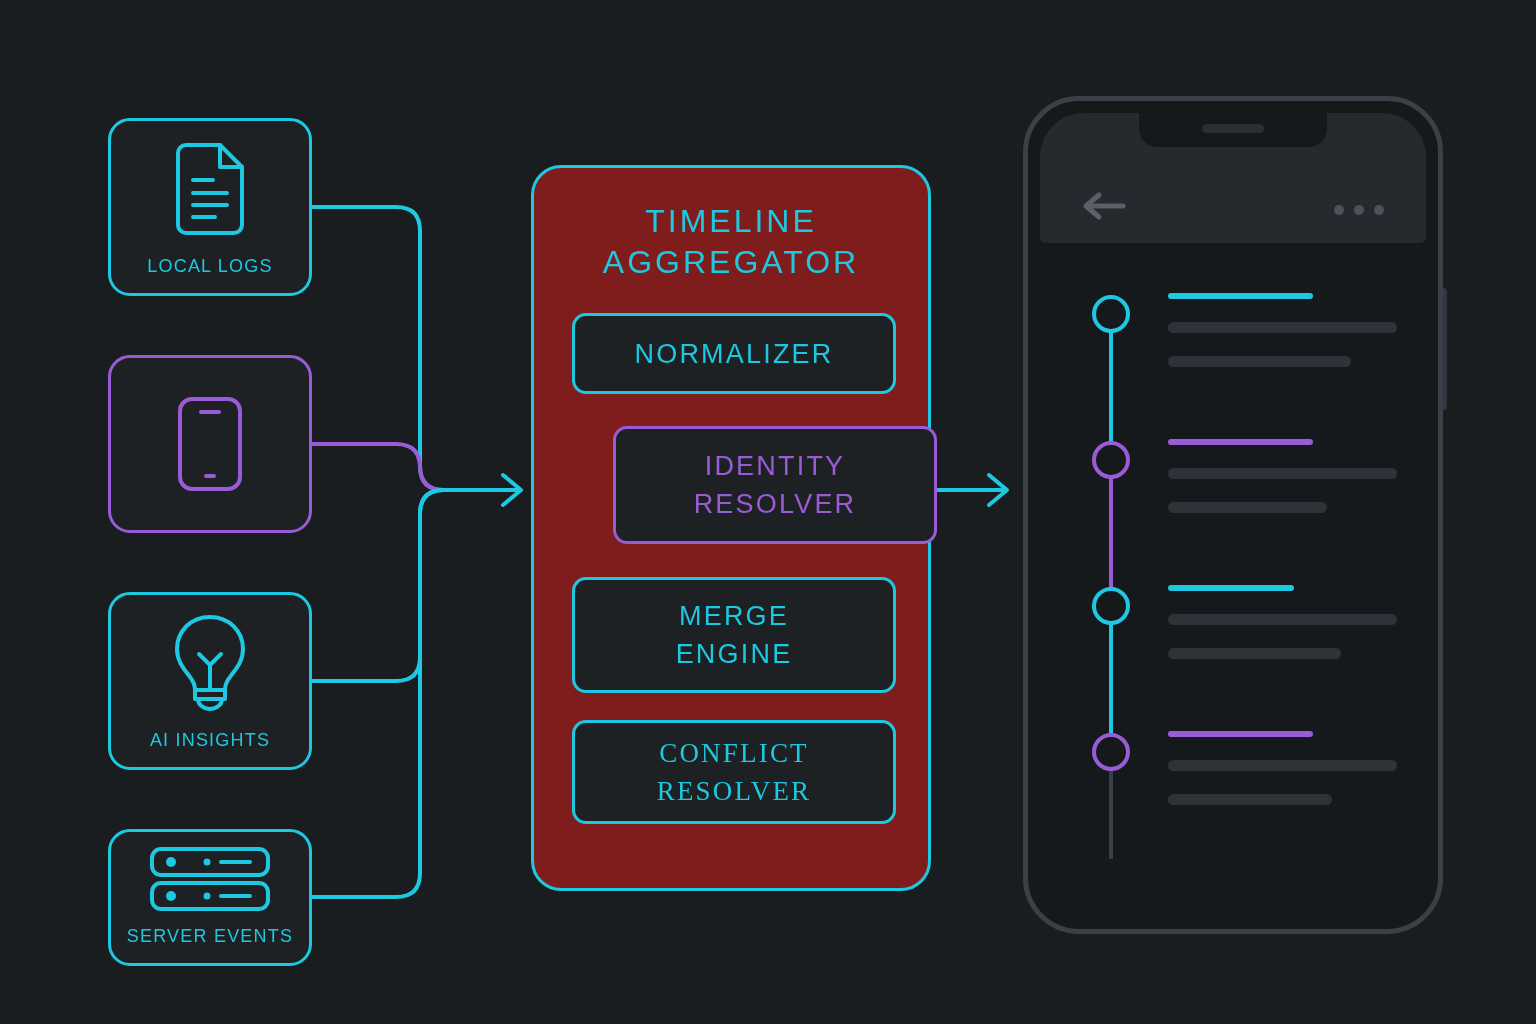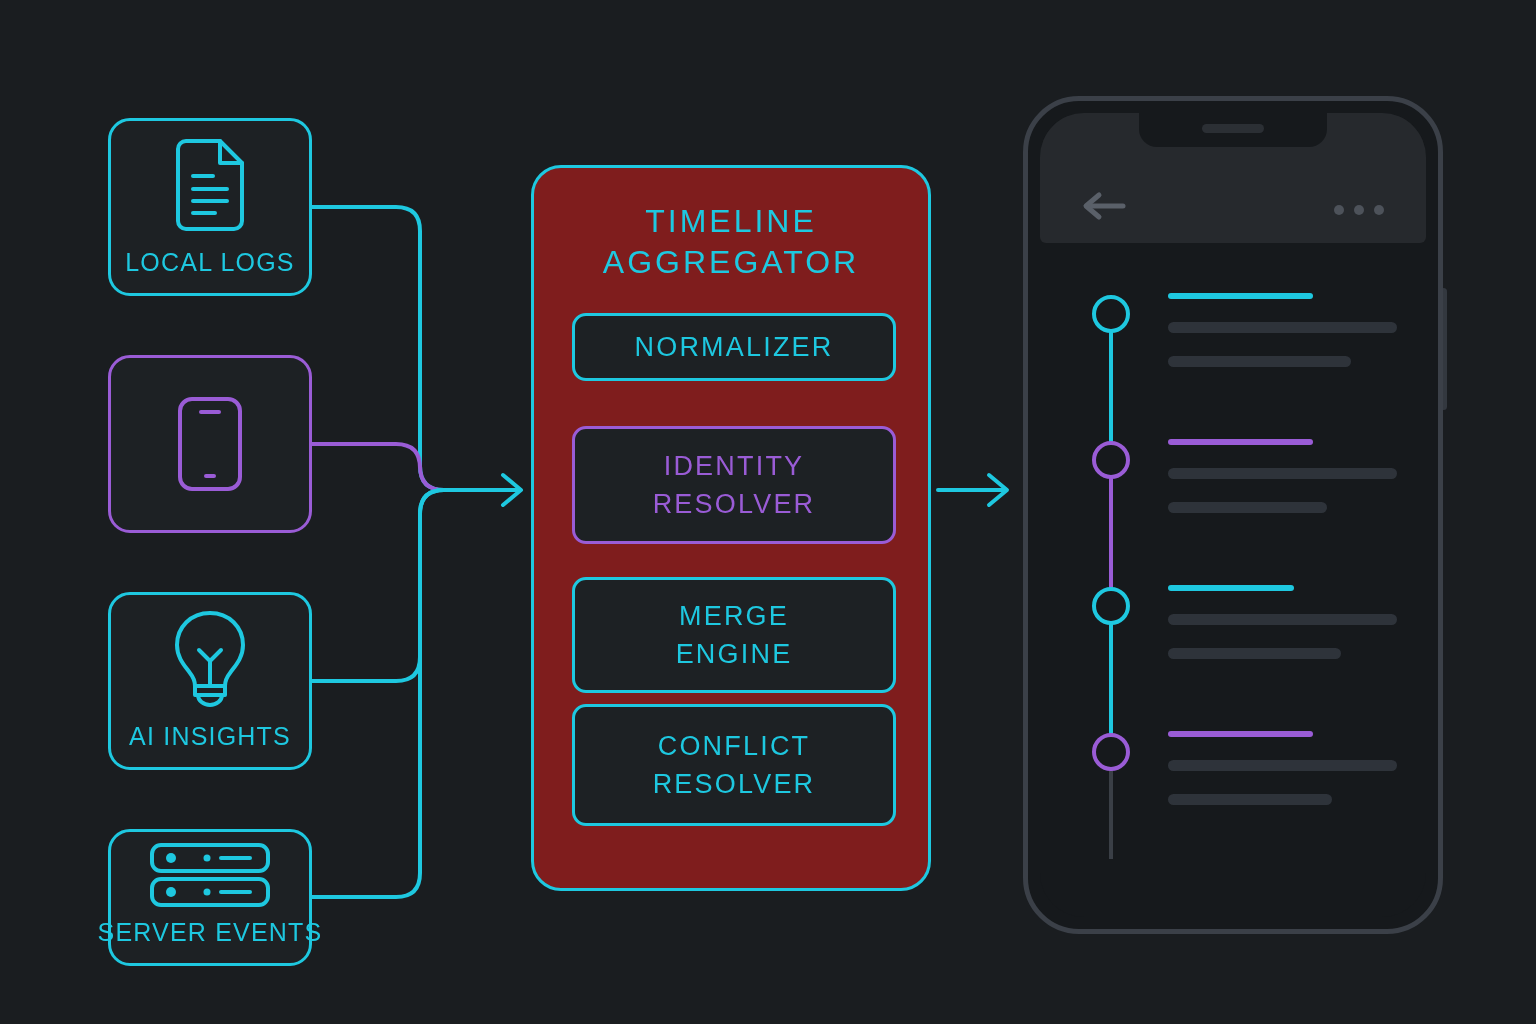--- a/index.html
+++ b/index.html
@@ -36,21 +36,21 @@
   }
   .src-box.purple { border-color: #9a5cd6; }
   .src-icon {
     flex: 1 1 auto;
     display: flex;
     align-items: center;
     justify-content: center;
     width: 100%;
   }
   .src-label {
-    font-size: 25px;
+    font-size: 18px;
     letter-spacing: 1.2px;
     font-weight: 500;
     color: #1ec8e0;
     padding-bottom: 16px;
     white-space: nowrap;
   }
   .src-label.purple { color: #9a5cd6; }
 
   
   #aggregator {
@@ -308,29 +308,29 @@
         <path d="M72 50 H101"></path>
       </svg>
     </div>
     <div class="src-label">SERVER EVENTS</div>
   </div>
 
   <div id="aggregator">
     <div id="agg-title">TIMELINE
 AGGREGATOR</div>
 
-    <div class="stage-box" style="top:145px; height:68px;">NORMALIZER</div>
-
-    <div class="stage-box purple" style="top:258px; height:118px;">IDENTITY
+    <div class="stage-box" style="top:145px; height:81px;">NORMALIZER</div>
+
+    <div class="stage-box purple" style="top:258px; height:118px;margin-left:41px;">IDENTITY
 RESOLVER</div>
 
     <div class="stage-box" style="top:409px; height:116px;">MERGE
 ENGINE</div>
 
-    <div class="stage-box" style="top:536px; height:122px;">CONFLICT
+    <div class="stage-box" style="top:552px; height:104px;font-family:Liberation Serif, serif;">CONFLICT
 RESOLVER</div>
   </div>
 
   <div id="phone-sidebtn"></div>
   <div id="phone">
     <div id="phone-screen">
 
       <div id="phone-header">
         <div id="phone-notch">
           <div id="phone-speaker"></div>

